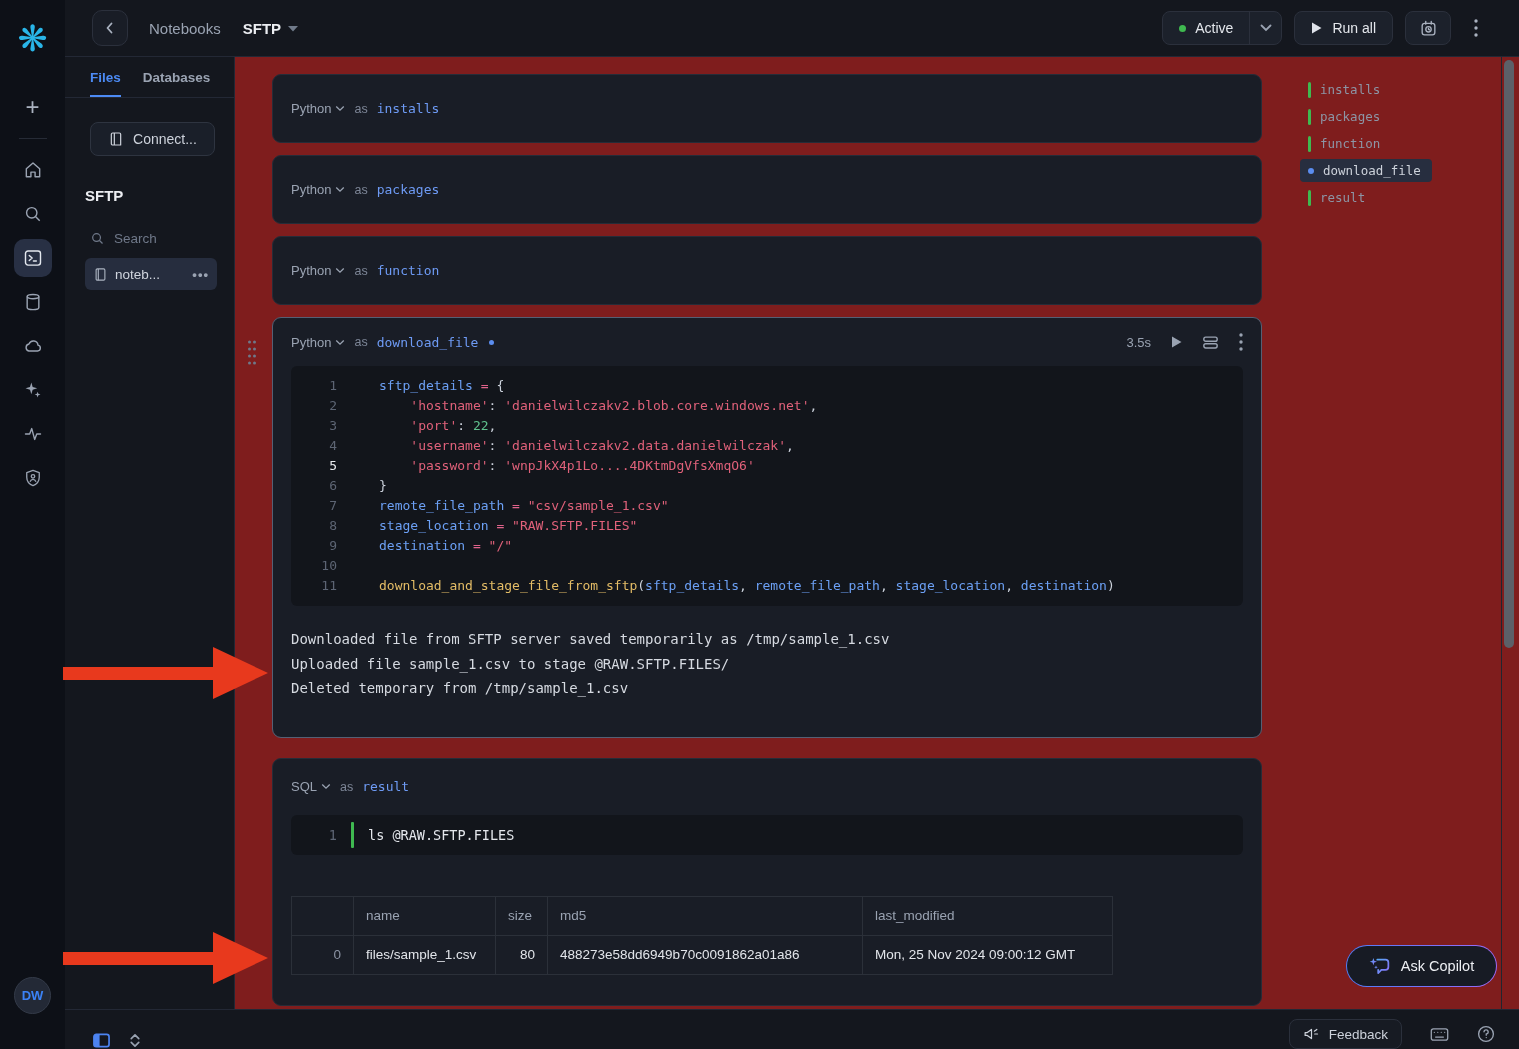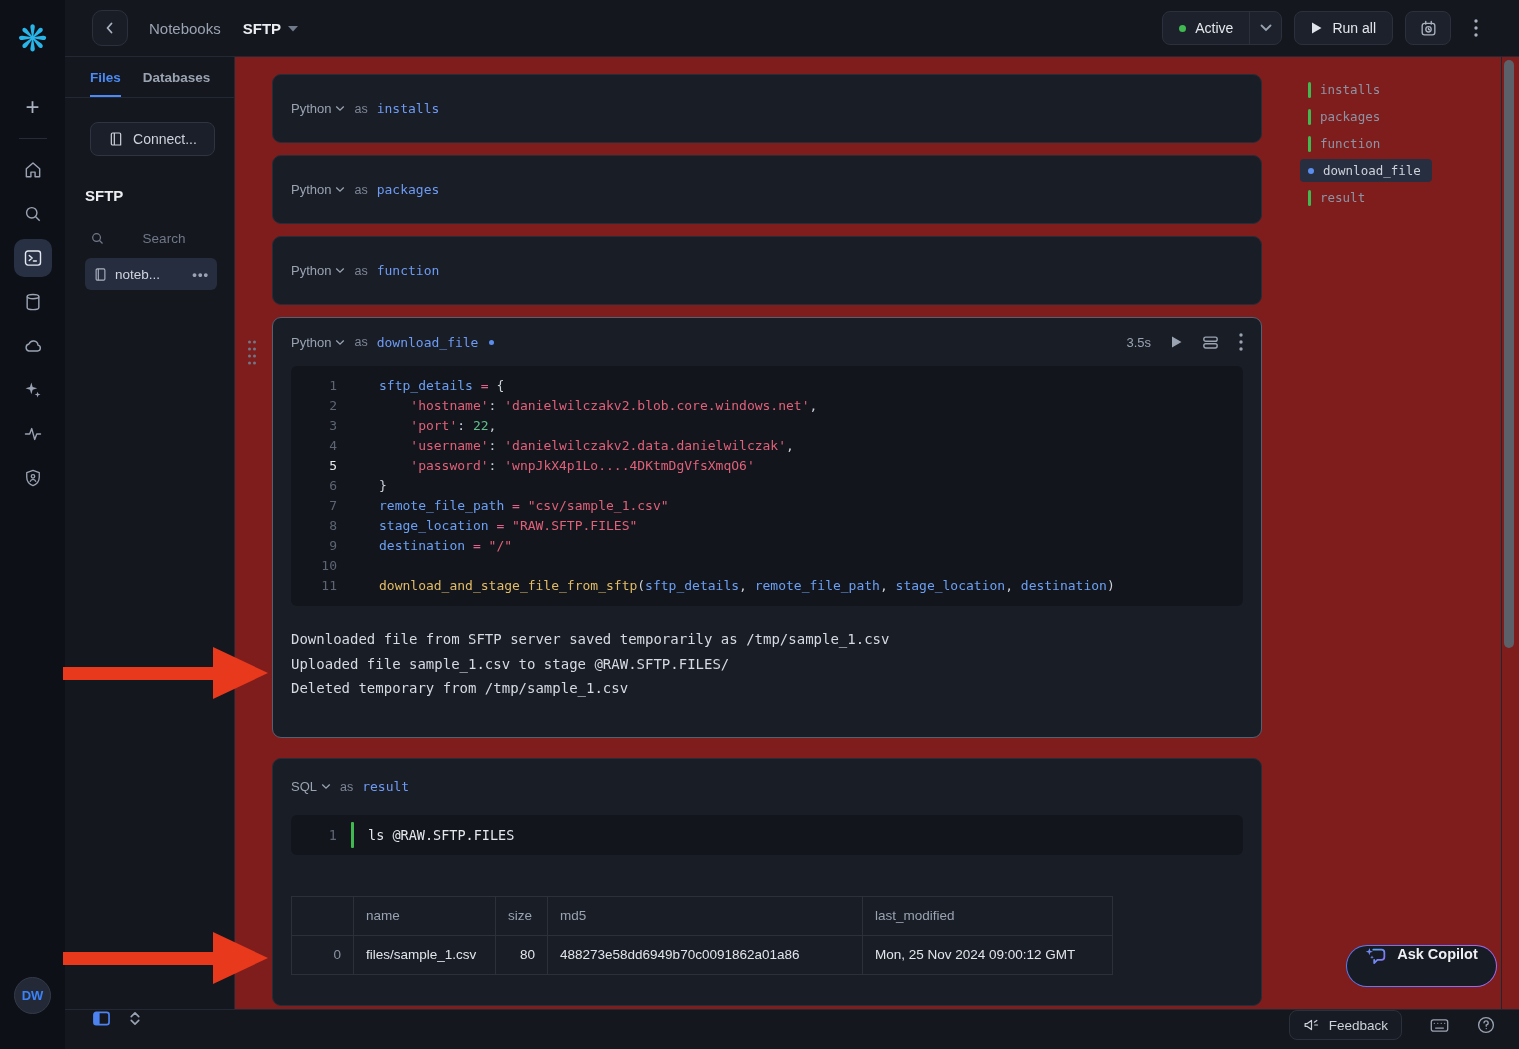--- a/index.html
+++ b/index.html
@@ -33,21 +33,21 @@
   .kebab { width:26px; height:34px; display:flex; align-items:center; justify-content:center; color:#aab2c0; }
 
   
   .fpanel { position:absolute; left:65px; top:57px; width:170px; height:952px; background:#14171e; border-right:1px solid #232835; z-index:10; }
   .fp-tabs { height:41px; display:flex; align-items:stretch; border-bottom:1px solid #232835; padding-left:25px; gap:22px; }
   .fp-tab { font-size:13.5px; font-weight:700; color:#9aa3b2; display:flex; align-items:center; border-bottom:2px solid transparent; padding-top:2px; }
   .fp-tab.active { color:#4c8bf5; border-bottom-color:#4c8bf5; }
   .connect-btn { margin:24px 0 0 25px; width:125px; height:34px; border:1px solid #2e3440; background:#1a1f29; border-radius:8px; display:flex; align-items:center; justify-content:center; gap:9px; font-size:14px; color:#cdd2db; }
   .fp-section { margin:31px 0 0 20px; font-size:15px; font-weight:700; color:#eceef2; }
   .fp-search { margin:27px 0 0 25px; display:flex; align-items:center; gap:9px; color:#6f7889; }
-  .fp-search input { background:transparent; border:none; outline:none; color:#fdba74; font-size:13.5px; width:100px; font-family:"Liberation Sans",sans-serif;text-align:center; }
+  .fp-search input { background:transparent; border:none; outline:none; color:#fdba74; font-size:13.5px; width:100px; font-family:"Liberation Sans",sans-serif; }
   .fp-search input::placeholder { color:#6f7889; }
   .nb-item { margin:12px 0 0 20px; width:132px; height:32px; background:#262d3e; border-radius:6px; display:flex; align-items:center; padding:0 8px; gap:7px; }
   .nb-item-label { font-size:13.5px; color:#d0d5de; flex:1; white-space:nowrap; overflow:hidden; }
   .nb-item-more { color:#9aa3b2; letter-spacing:1px; font-weight:bold; font-size:13px; }
 
   
   .canvas { position:absolute; left:235px; top:57px; right:0; bottom:40px; background:#7f1d1d; overflow:hidden; }
   .cells { position:absolute; left:37px; top:17px; width:990px; display:flex; flex-direction:column; }
   .cell { background:#191d26; border:1px solid #262c38; border-radius:9px; margin-bottom:12px; }
   .cell.collapsed { height:69px; display:flex; align-items:center; padding:0 18px; }
@@ -96,24 +96,24 @@
   .o-bar { width:3px; height:16px; background:#3fb950; border-radius:2px; flex:none; }
   .o-dot { width:6px; height:6px; border-radius:50%; background:#5b8def; flex:none; }
   .o-label { font-family:"DejaVu Sans Mono",monospace; font-size:12.5px; color:#8d95a5; }
   .o-item.active { background:#272e3f; border-radius:4px; height:23px; width:fit-content; padding:0 11px 0 8px; margin:2px 0; }
   .o-item.active .o-label { color:#cdd2db; }
 
   .scroll-border { position:absolute; left:1501px; top:57px; height:952px; width:1px; background:#21262f; }
   .scroll-thumb { position:absolute; left:1504px; top:60px; width:10px; height:588px; background:#5c6068; border-radius:5px; z-index:25; }
 
   
-  .copilot { position:absolute; left:1346px; top:945px; width:151px; height:42px; border-radius:21px; border:1px solid transparent; background:linear-gradient(#171b24,#171b24) padding-box, linear-gradient(90deg,#4f7df7,#9a6bf7) border-box; display:flex; justify-content:center; gap:10px; color:#eef0f4; font-size:14.5px; font-weight:700; z-index:40; }
-
-  
-  .bottombar { position:absolute; left:65px; bottom:0; right:0; height:40px; background:#14171e; border-top:1px solid #232835; display:flex; align-items:flex-start; padding:0 24px 0 27px; z-index:30; }
+  .copilot { position:absolute; left:1346px; top:945px; width:151px; height:42px; border-radius:21px; border:1px solid transparent; background:linear-gradient(#171b24,#171b24) padding-box, linear-gradient(90deg,#4f7df7,#9a6bf7) border-box; display:flex; align-items:center; justify-content:center; gap:10px; color:#eef0f4; font-size:14.5px; font-weight:400; z-index:40; }
+
+  
+  .bottombar { position:absolute; left:65px; bottom:0; right:0; height:40px; background:#14171e; border-top:1px solid #232835; display:flex; align-items:flex-end; padding:0 24px 0 27px; z-index:30; }
   .bb-left { display:flex; align-items:center; gap:17px; }
   .bb-right { margin-left:auto; display:flex; align-items:center; gap:28px; }
   .fb-btn { height:30px; border:1px solid #2b303c; border-radius:8px; background:#171b23; display:flex; align-items:center; gap:9px; padding:0 13px; color:#cdd2db; font-size:13.5px; }
   .bb-ic { color:#9aa3b2; display:flex; }
 
   
   .arrow { position:absolute; z-index:50; }
   .arrow .bar { position:absolute; left:0; width:152px; height:13px; background:#e8391d; }
   .arrow .head { position:absolute; left:150px; width:0; height:0; border-top:26px solid transparent; border-bottom:26px solid transparent; border-left:55px solid #e8391d; }
   .arrow1 { left:63px; top:647px; } .arrow1 .bar { top:20px; }

